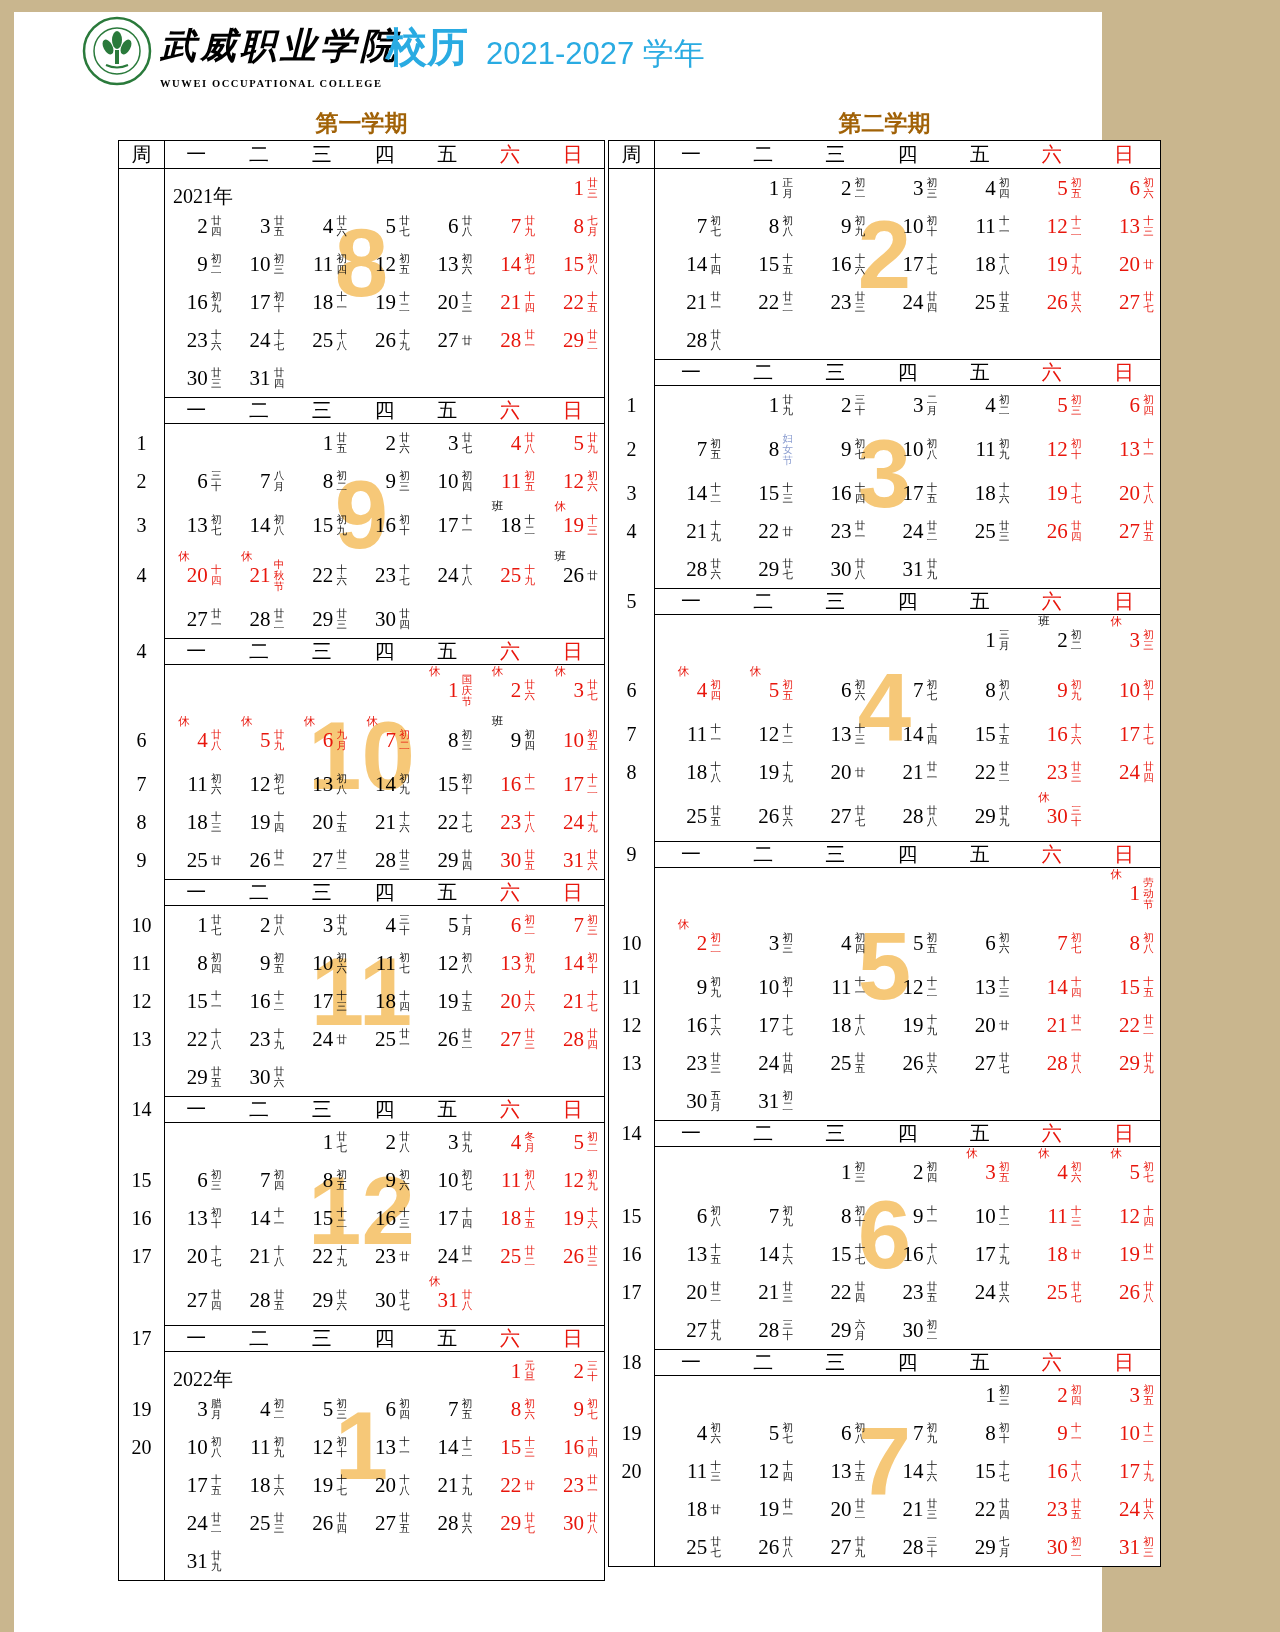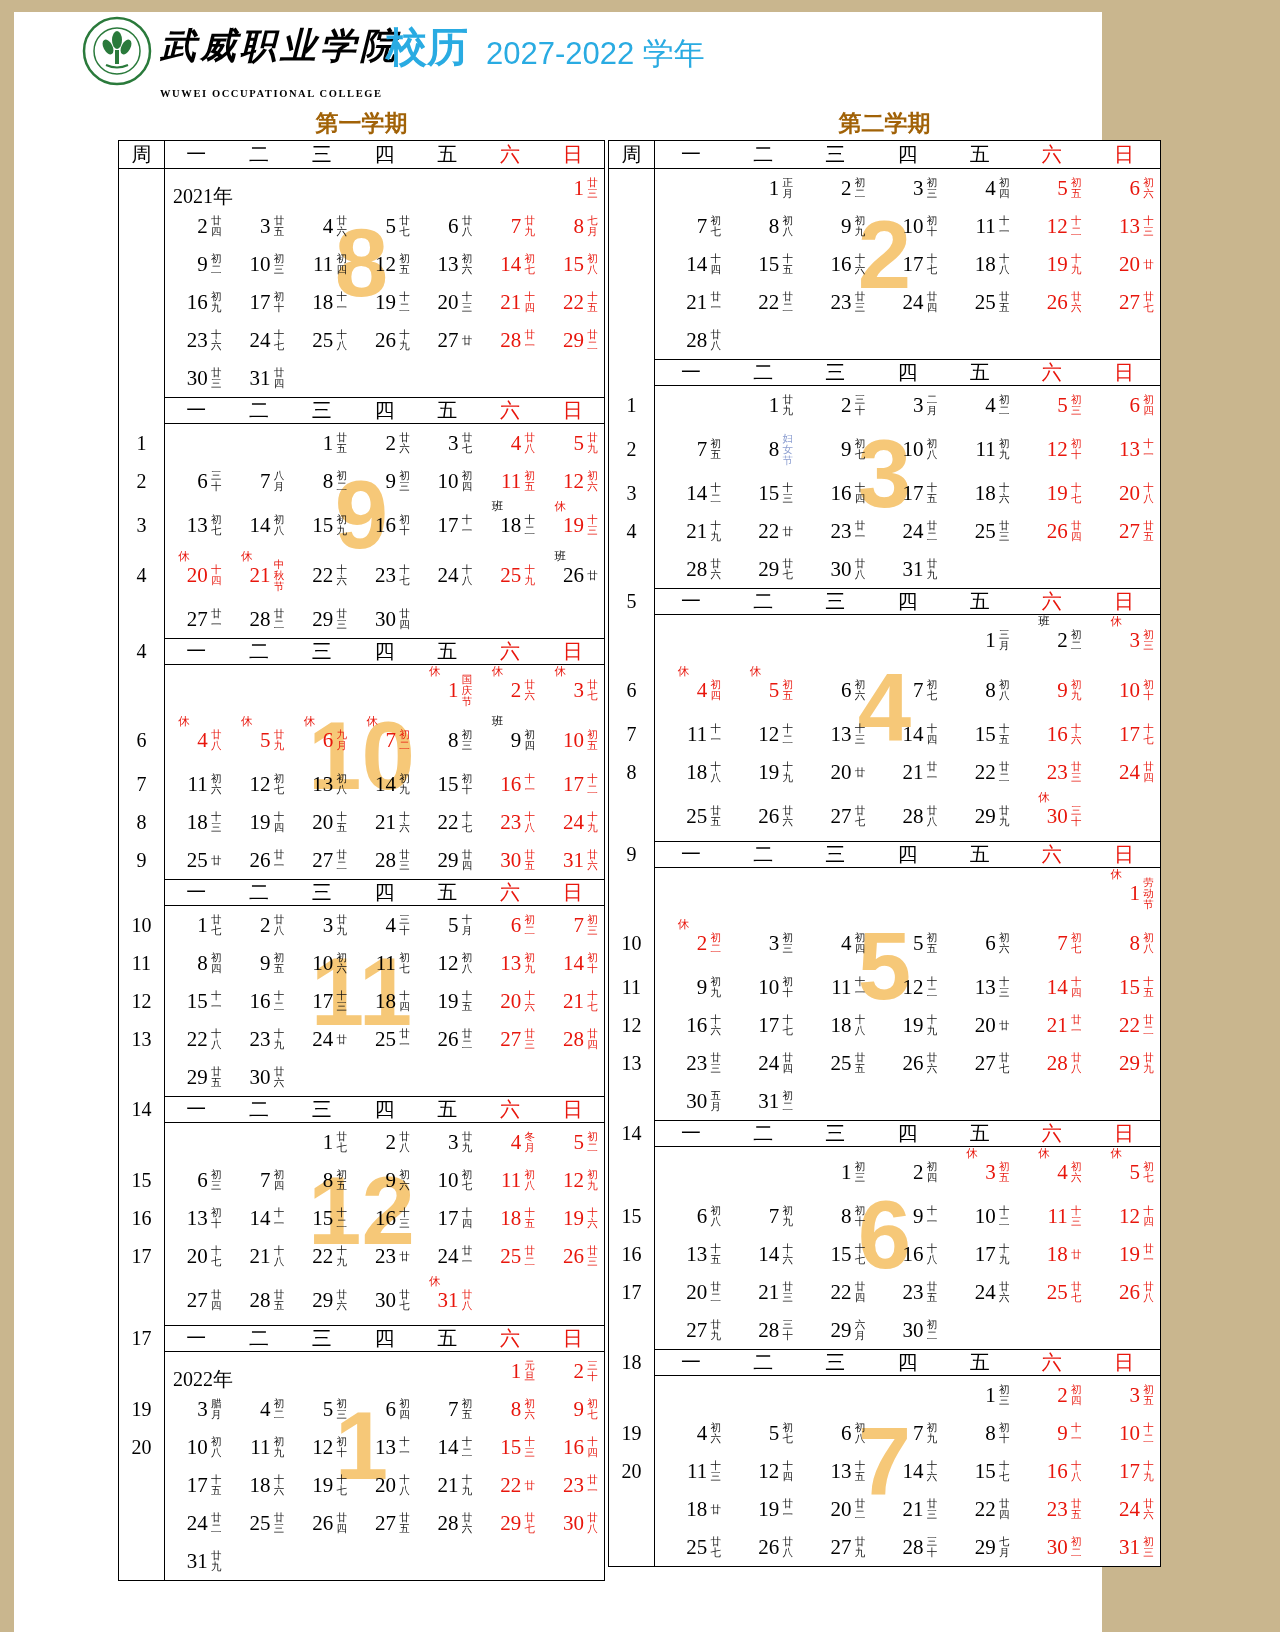--- a/index.html
+++ b/index.html
@@ -13,21 +13,21 @@
   html,body{margin:0;padding:0;}
   body{width:1280px;height:1632px;background:var(--tan);position:relative;
        font-family:"Liberation Serif","DejaVu Serif",serif;}
   .page{position:absolute;left:14px;top:12px;width:1088px;height:1627px;background:#ffffff;}
 
   
   .logo{position:absolute;left:68px;top:4px;width:70px;height:70px;}
   .college{position:absolute;left:146px;top:10px;}
   .college-cn{font-size:36px;font-weight:bold;letter-spacing:4px;color:#000;font-style:italic;
               font-family:"Liberation Serif","DejaVu Serif",serif;}
-  .college-en{font-size:10.5px;font-weight:bold;letter-spacing:1.6px;color:#000;margin-top:17px;
+  .college-en{font-size:10.5px;font-weight:bold;letter-spacing:1.6px;color:#000;margin-top:7px;
               font-family:"Liberation Serif","DejaVu Serif",serif;}
   .titlebar{position:absolute;left:372px;top:8px;display:flex;align-items:flex-end;gap:18px;}
   .title-cn{font-size:41px;color:var(--cyan);font-family:"Liberation Sans","DejaVu Sans",sans-serif;font-weight:bold;}
   .subtitle{font-size:31px;color:var(--cyan);font-family:"Liberation Sans","DejaVu Sans",sans-serif;}
 
   .sem-title{position:absolute;top:96px;text-align:center;font-size:23px;font-weight:bold;
              font-family:"Liberation Sans","DejaVu Sans",sans-serif;color:#a16207;}
   #t1{left:104px;width:487px;}
   #t2{left:594px;width:553px;}
 
@@ -76,21 +76,21 @@
     <path d="M24 49 q11 5 22 0" stroke="#2a7a3b" stroke-width="2" fill="none"></path>
   </svg>
 
   <div class="college">
     <div class="college-cn">武威职业学院</div>
     <div class="college-en">WUWEI OCCUPATIONAL COLLEGE</div>
   </div>
 
   <div class="titlebar">
     <span class="title-cn">校历</span>
-    <span class="subtitle">2027-2022 学年</span>
+    <span class="subtitle">2021-2027 学年</span>
   </div>
 
   <div class="sem-title" id="t1">第一学期</div>
   <div class="sem-title" id="t2">第二学期</div>
 
   <div class="cal" id="sem1">
       <div class="row tophdr">
         <div class="wk">周</div>
         <div class="days">
           <div class="dhead">一</div>

